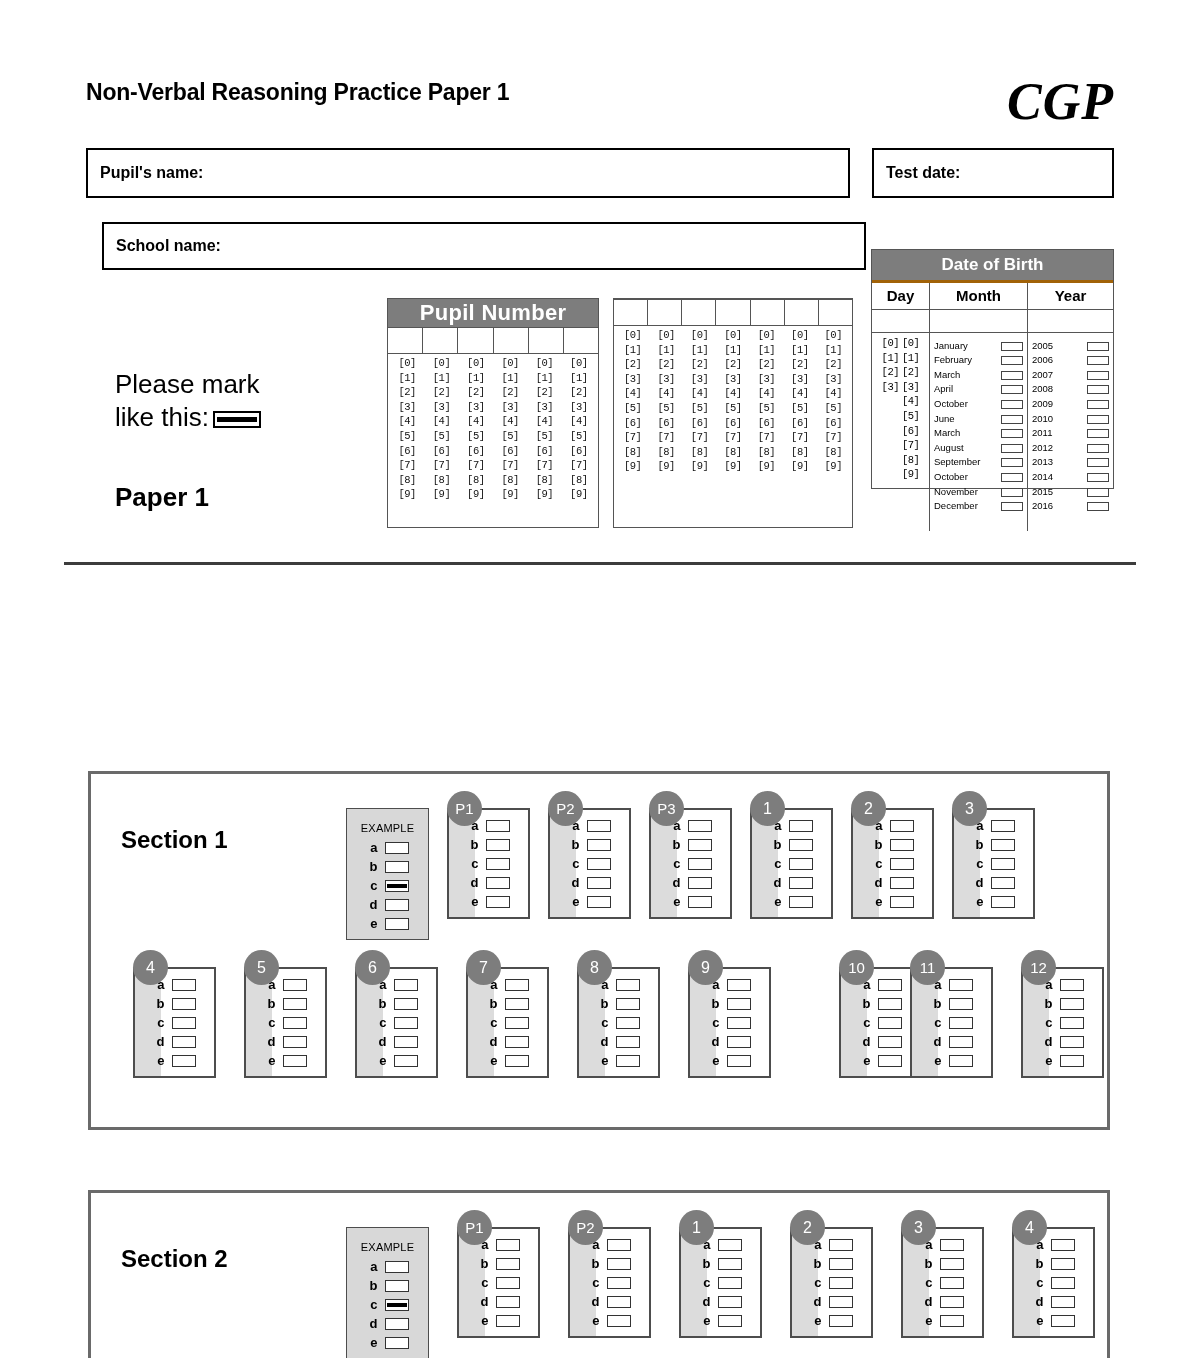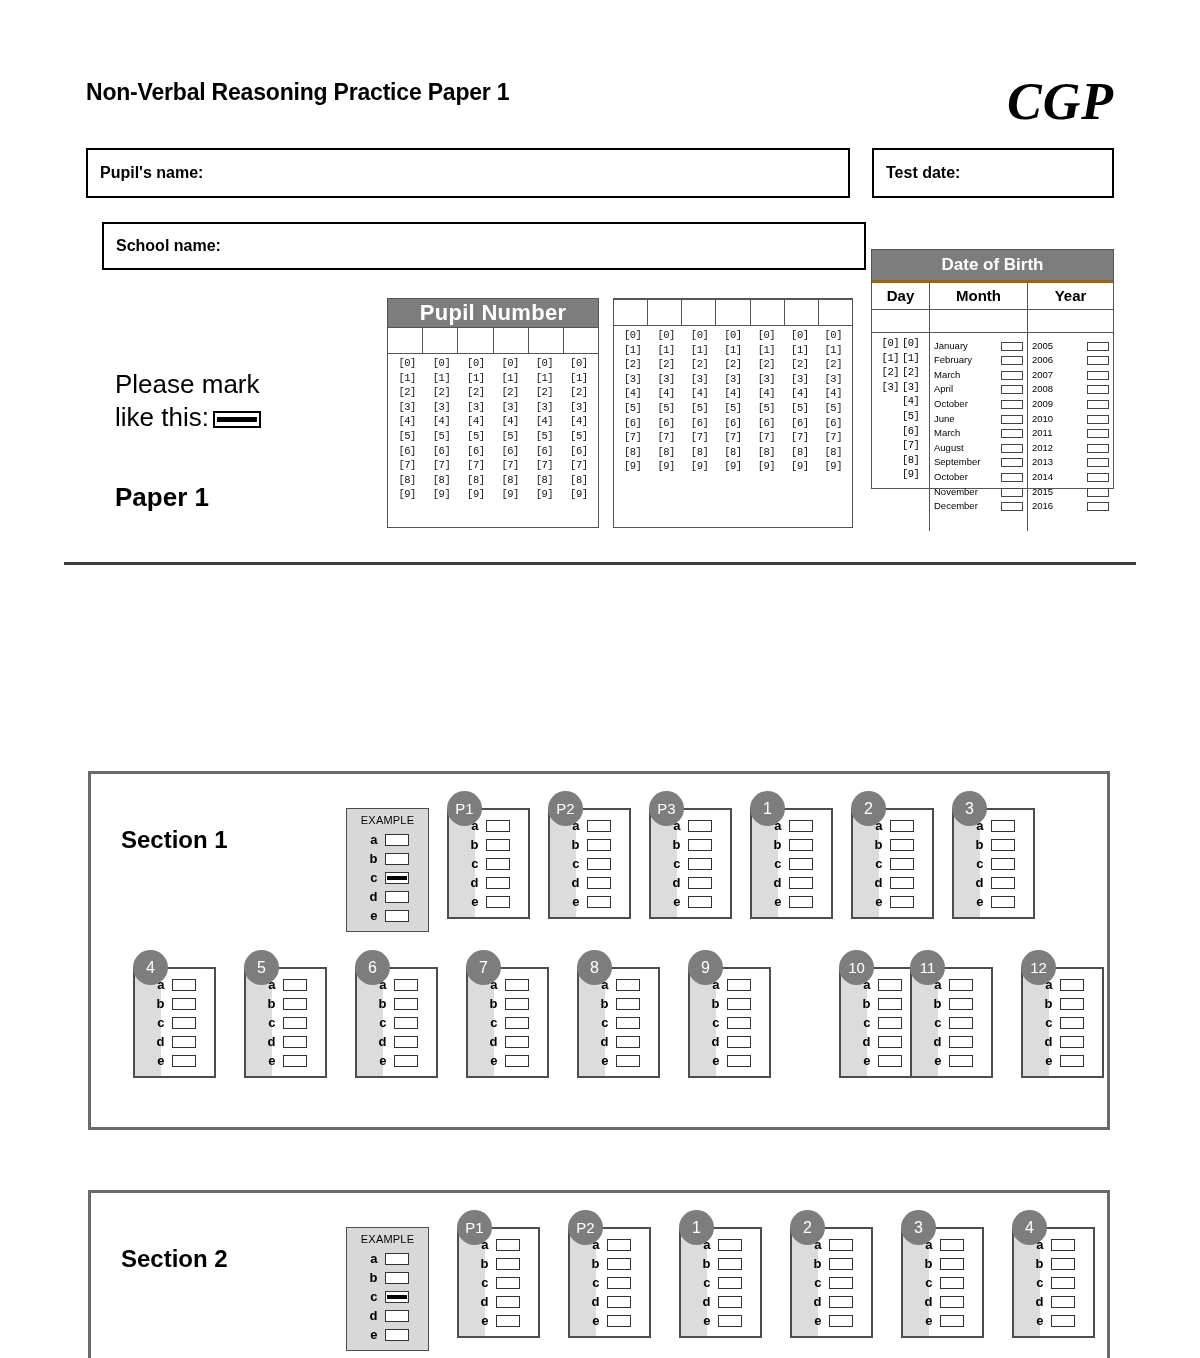--- a/index.html
+++ b/index.html
@@ -276,21 +276,21 @@
   .ablock .card {
     border: 2px solid #4d4d4d;
     box-sizing: border-box;
     background: #fff;
     padding: 6px 0 6px 0;
     position: relative;
   }
   .ablock.example .card {
     background: #d8d8d8;
     border: 1px solid #4d4d4d;
-    padding-top: 2px;
+    padding-top: 10px;
   }
   .ablock .ex-label {
     text-align: center;
     font-size: 11px;
     letter-spacing: 0.2px;
     padding: 3px 0 4px 0;
   }
   .ablock .shade {
     position: absolute;
     left: 0; top: 0; bottom: 0;

